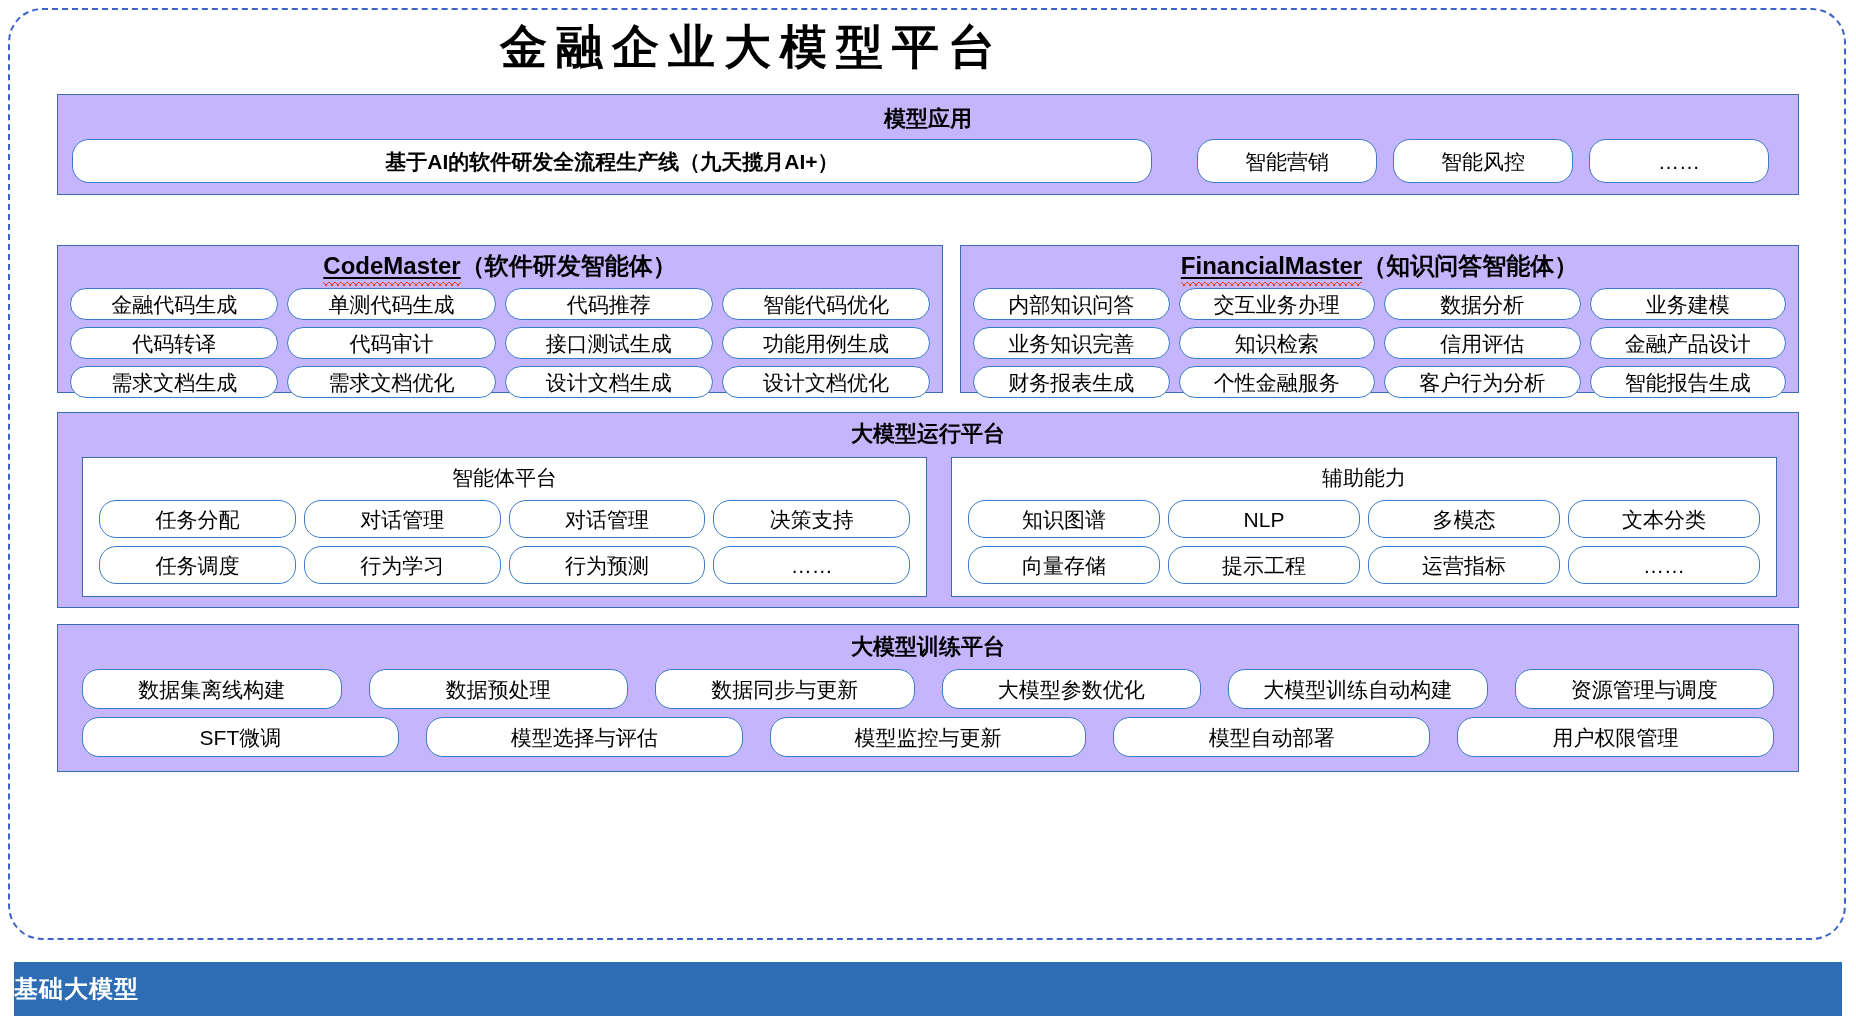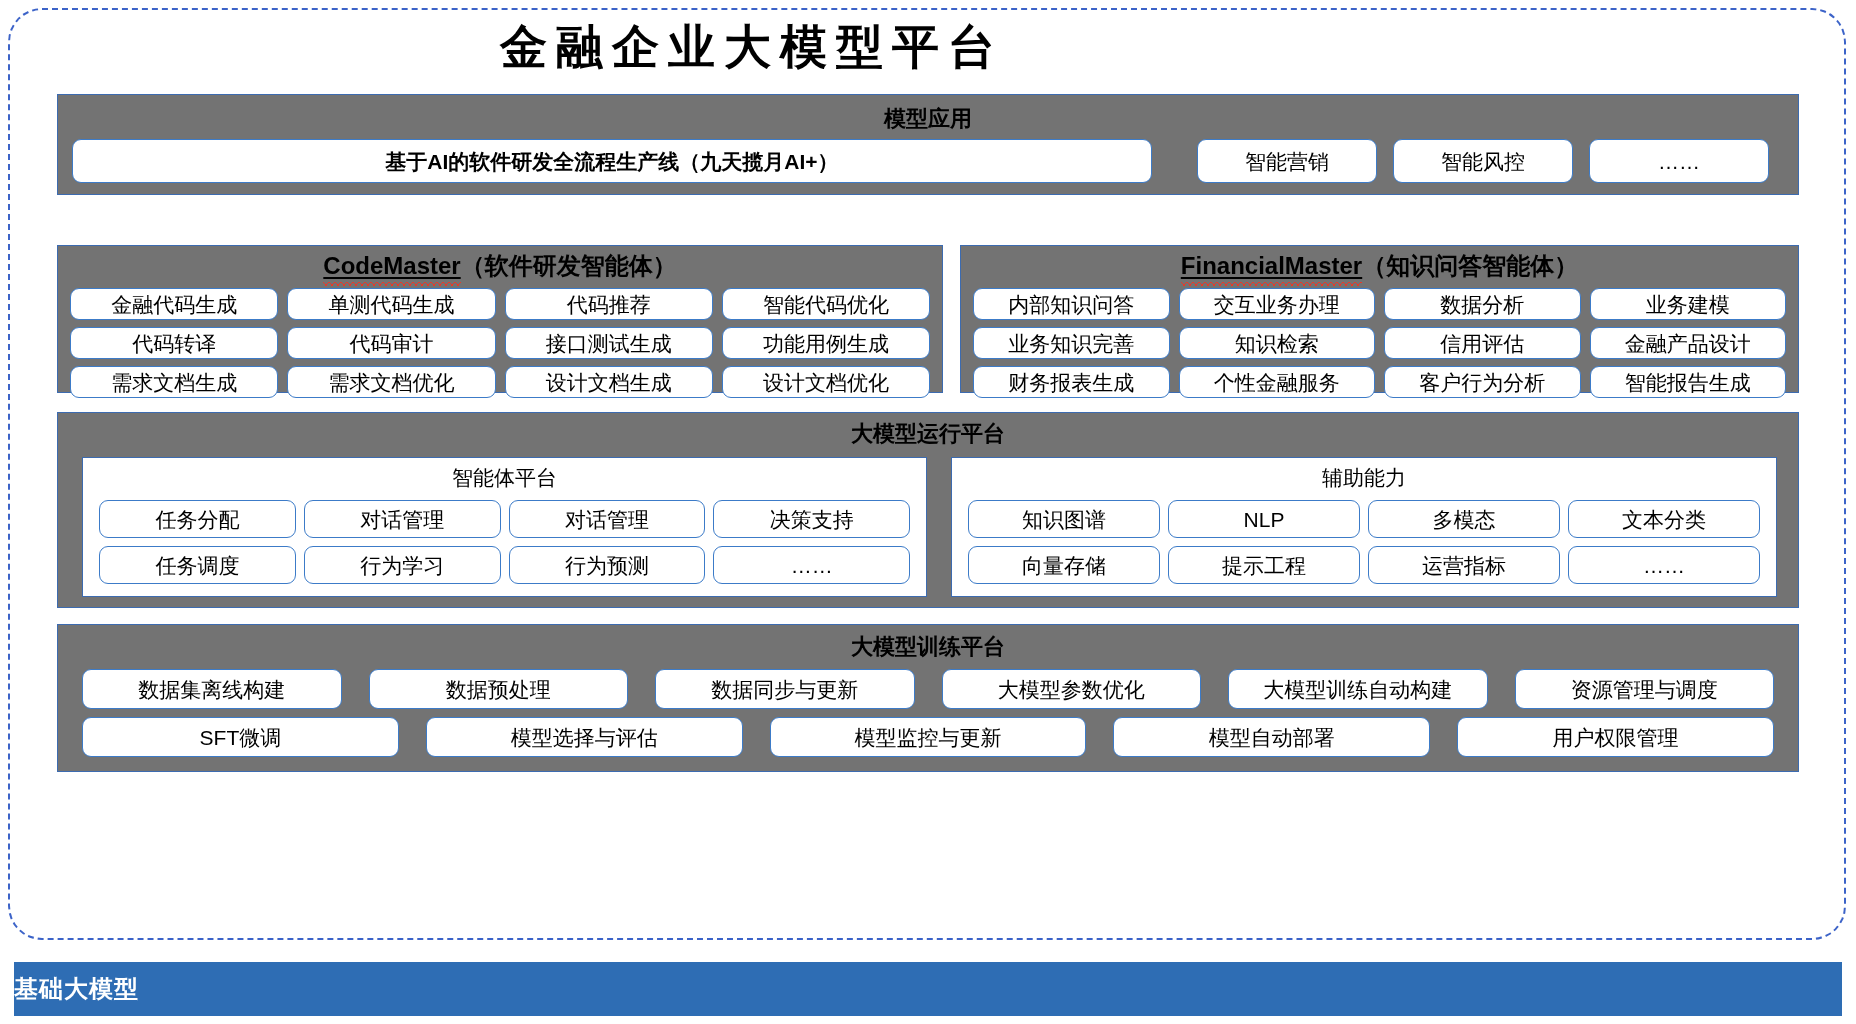--- a/index.html
+++ b/index.html
@@ -27,42 +27,42 @@
     font-weight:700;
     letter-spacing:9px;
     color:#000000;
     line-height:1;
   }
 
   
   .panel{
     position:absolute;
     border:1.6px solid #3C6BB0;
-    background:#737373;
+    background:#c4b5fd;
     box-sizing:border-box;
   }
   .panel-title{
     text-align:center;
     font-size:22px;
     font-weight:700;
     color:#000;
     line-height:1;
   }
   .sub-title{
     text-align:center;
     font-size:21px;
     font-weight:400;
     color:#000;
     line-height:1;
   }
 
   
   .pill{
     border:1.4px solid #3C7BC8;
-    border-radius:9px;
+    border-radius:17px;
     background:#ffffff;
     box-sizing:border-box;
     display:flex;
     align-items:center;
     justify-content:center;
     font-size:21px;
     color:#000;
     line-height:1;
     white-space:nowrap;
   }

